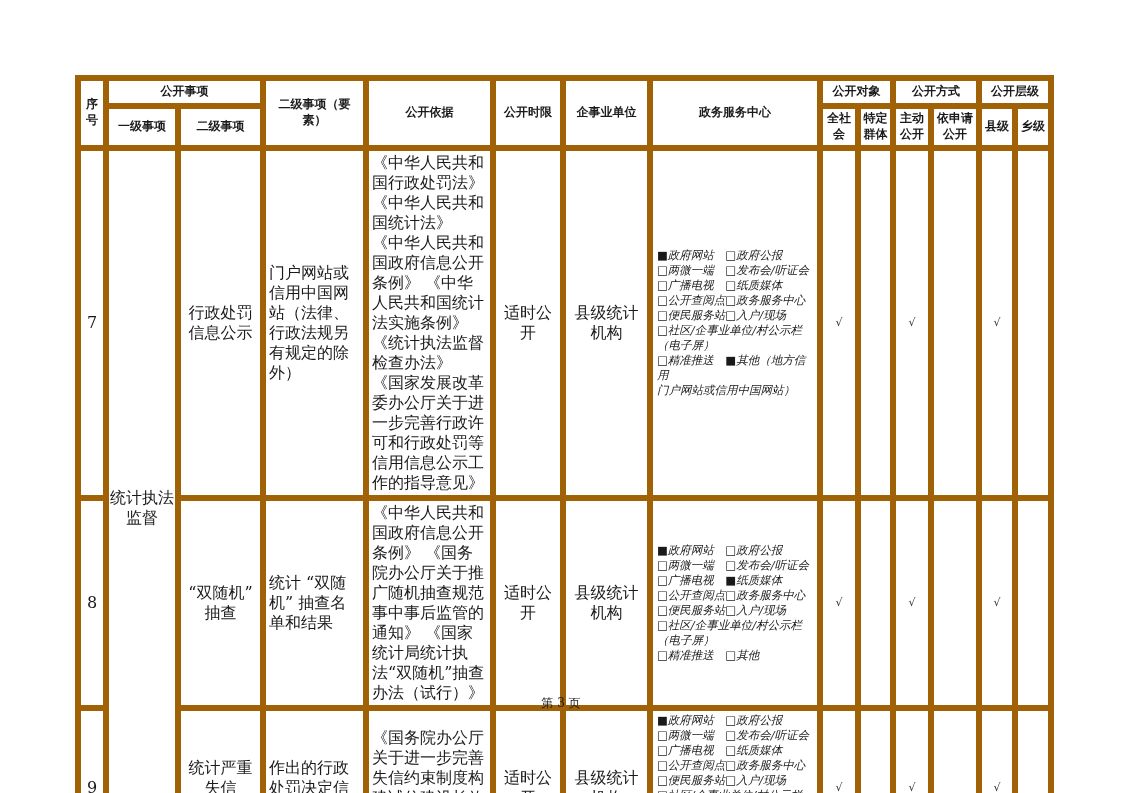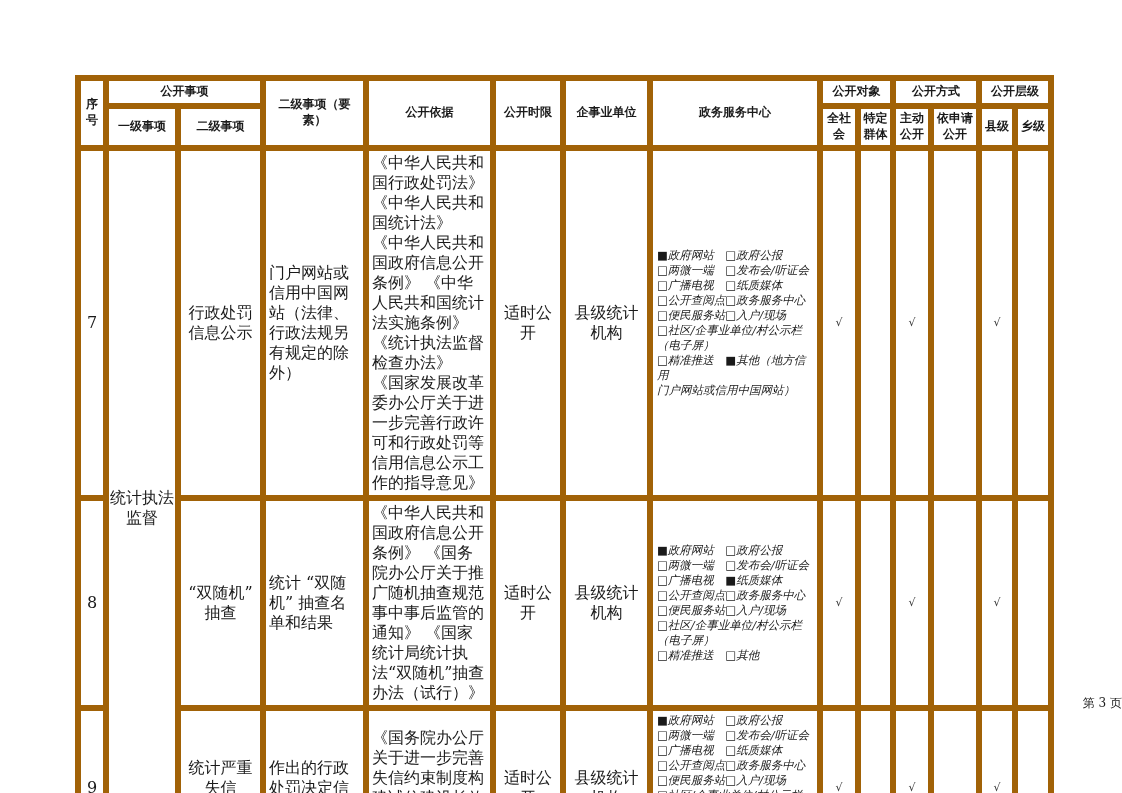--- a/index.html
+++ b/index.html
@@ -30,21 +30,21 @@
     font-size:11.5px; line-height:15px; padding:2px 4px;font-style:italic;
   }
   .check { text-align:center; font-size:11px; color:#3a3a3a; }
   tr.hr1 { height:28px; }
   tr.hr2 { height:42px; }
   tr.row7 { height:176px; }
   tr.row8 { height:137px; }
   tr.row9 { height:136px; }
   .footer {
     position:absolute; left:0; top:695px; width:1122px;
-    text-align:right; font-size:12px; color:#1a1a1a;
+    text-align:center; font-size:12px; color:#1a1a1a;
   }
 </style>
 </head>
 <body>
 
 <div class="sheet">
 
   <table class="catalog">
     <colgroup>
       <col style="width:28px">

